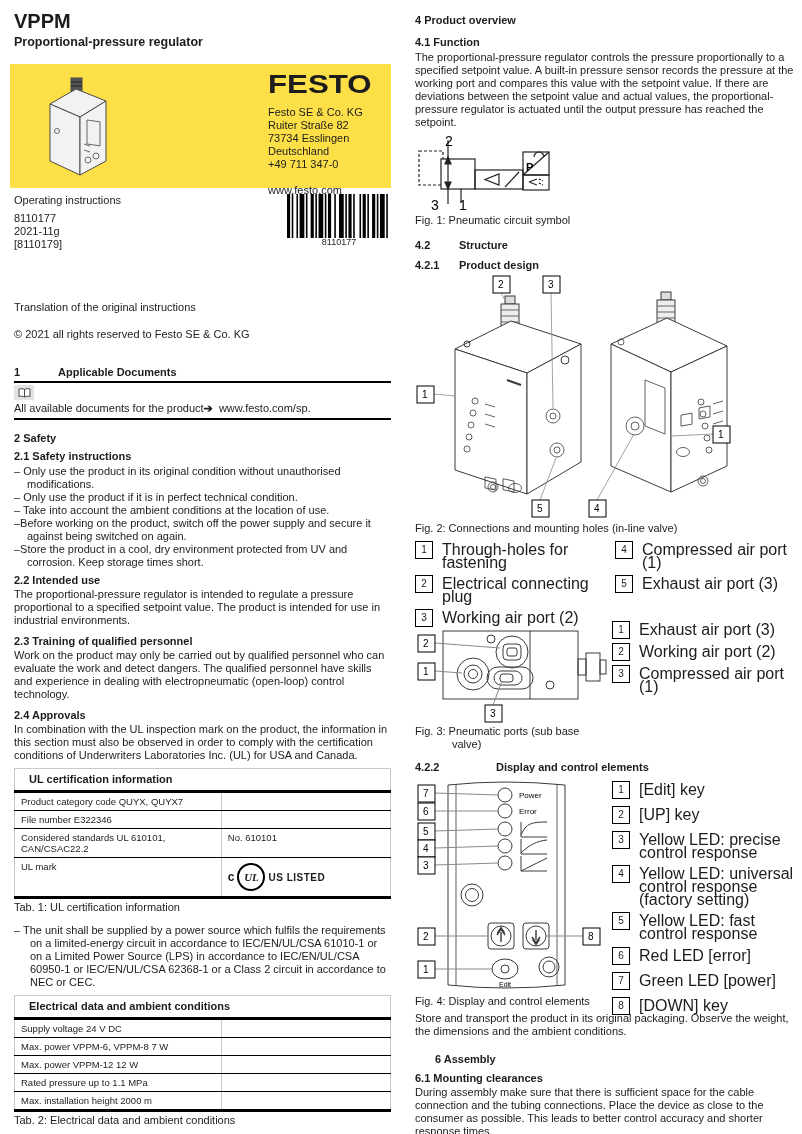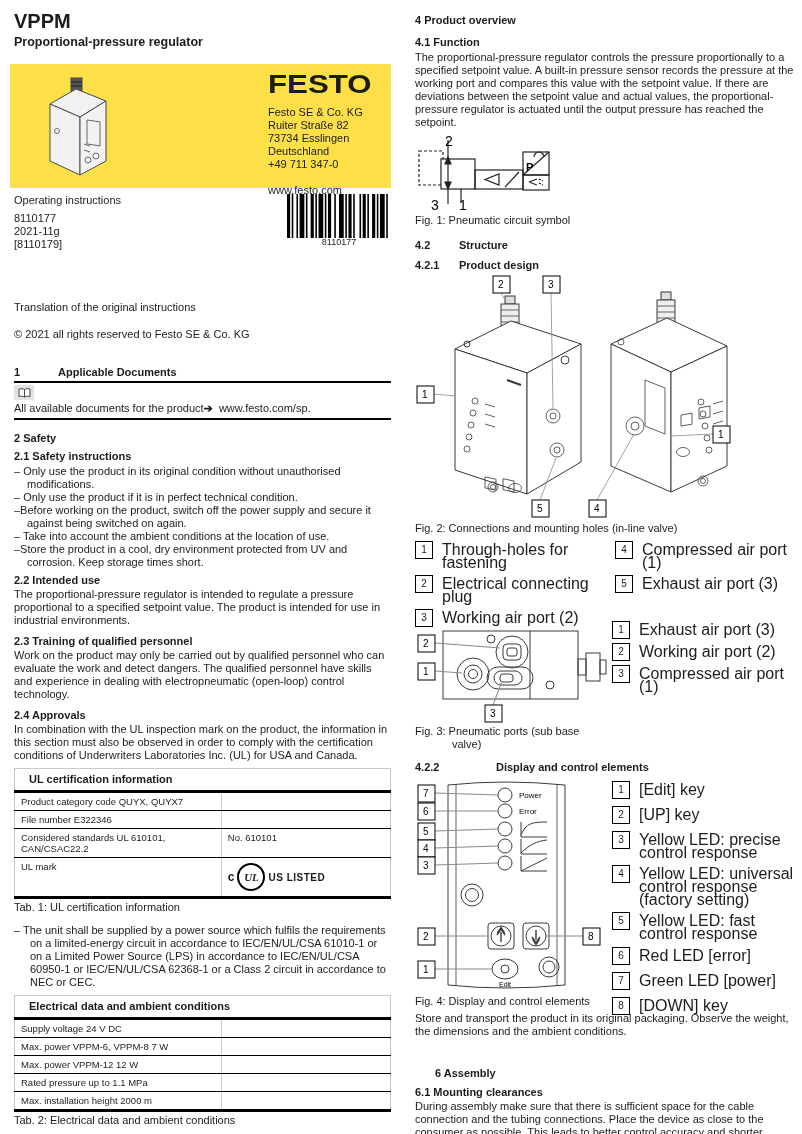--- a/index.html
+++ b/index.html
@@ -144,22 +144,22 @@
       </div>
       <p style="margin-top:2px;"><span>All available documents for the product</span><span class="arrow">➔</span>&nbsp; <span class="link">www.festo.com/sp.</span></p>
       <div class="rule2"></div>
     </div>
 
     <p class="sec" style="margin-top:12px;">2 Safety</p>
     <p class="sec" style="margin-top:5px;">2.1 Safety instructions</p>
     <div style="margin-top:2px;">
       <p class="hang13">– Only use the product in its original condition without unauthorised modifications.</p>
       <p class="hang13">– Only use the product if it is in perfect technical condition.</p>
+      <p class="hang13">– Take into account the ambient conditions at the location of use.</p>
       <p class="hang13">–Before working on the product, switch off the power supply and secure it against being switched on again.</p>
-      <p class="hang13">– Take into account the ambient conditions at the location of use.</p>
       <p class="hang13">–Store the product in a cool, dry environment protected from UV and corrosion. Keep storage times short.</p>
     </div>
     <p class="sec" style="margin-top:5px;">2.2 Intended use</p>
     <p style="margin-top:1px;">The proportional-pressure regulator is intended to regulate a pressure proportional to a specified setpoint value. The product is intended for use in industrial environments.</p>
     <p class="sec" style="margin-top:8px;">2.3 Training of qualified personnel</p>
     <p style="margin-top:1px;">Work on the product may only be carried out by qualified personnel who can evaluate the work and detect dangers. The qualified personnel have skills and experience in dealing with electropneumatic (open-loop) control technology.</p>
     <p class="sec" style="margin-top:8px;">2.4 Approvals</p>
     <p style="margin-top:1px;">In combination with the UL inspection mark on the product, the information in this section must also be observed in order to comply with the certification conditions of Underwriters Laboratories Inc. (UL) for USA and Canada.</p>
 
     <table class="dtable">
@@ -518,18 +518,18 @@
         <div class="lgrow" style="margin-top:7px;">
             <span class="lgbox">8</span>
             <span class="lglabel">[DOWN] key</span>
           </div>
       </div>
     </div>
     <p class="caption">Fig. 4:  Display and control elements</p>
 
     <p style="margin-top:4px;">Store and transport the product in its original packaging. Observe the weight, the dimensions and the ambient conditions.</p>
 
-    <p class="sec" style="margin-top:29px;padding-left:20px;">6 Assembly</p>
+    <p class="sec" style="margin-top:15px;padding-left:20px;">6 Assembly</p>
     <p class="sec" style="margin-top:6px;">6.1 Mounting clearances</p>
     <p style="margin-top:1px;">During assembly make sure that there is sufficient space for the cable connection and the tubing connections. Place the device as close to the consumer as possible. This leads to better control accuracy and shorter response times.</p>
   </div>
 
 </div>
 
 </body></html>

